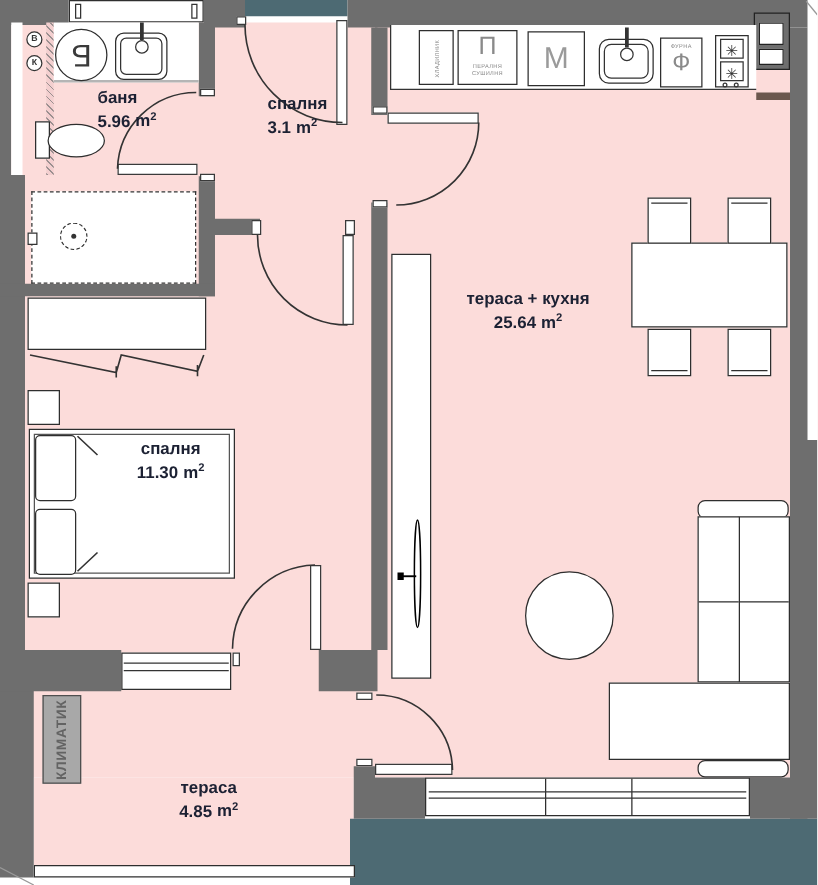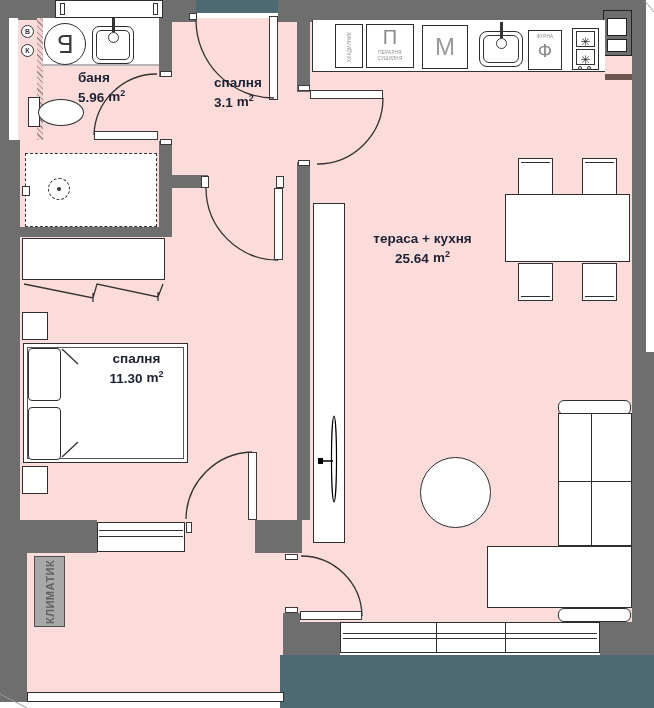--- a/index.html
+++ b/index.html
@@ -232,14 +232,18 @@
     <div><span>3.1</span><span class="u">m</span><sup>2</sup></div>
   </div>
   <div class="abs rlabel ctr" style="left:345px;top:231px;width:155px;">
     <div>тераса + кухня</div>
     <div><span>25.64</span><span class="u">m</span><sup>2</sup></div>
   </div>
   <div class="abs rlabel ctr" style="left:94px;top:351px;width:85px;">
     <div>спалня</div>
     <div><span>11.30</span><span class="u">m</span><sup>2</sup></div>
   </div>
+  <div class="abs rlabel ctr" style="left:122px;top:622px;width:90px;">
+    <div>тераса</div>
+    <div><span>4.85</span><span class="u">m</span><sup>2</sup></div>
+  </div>
 
 </div>
 
 </body></html>

